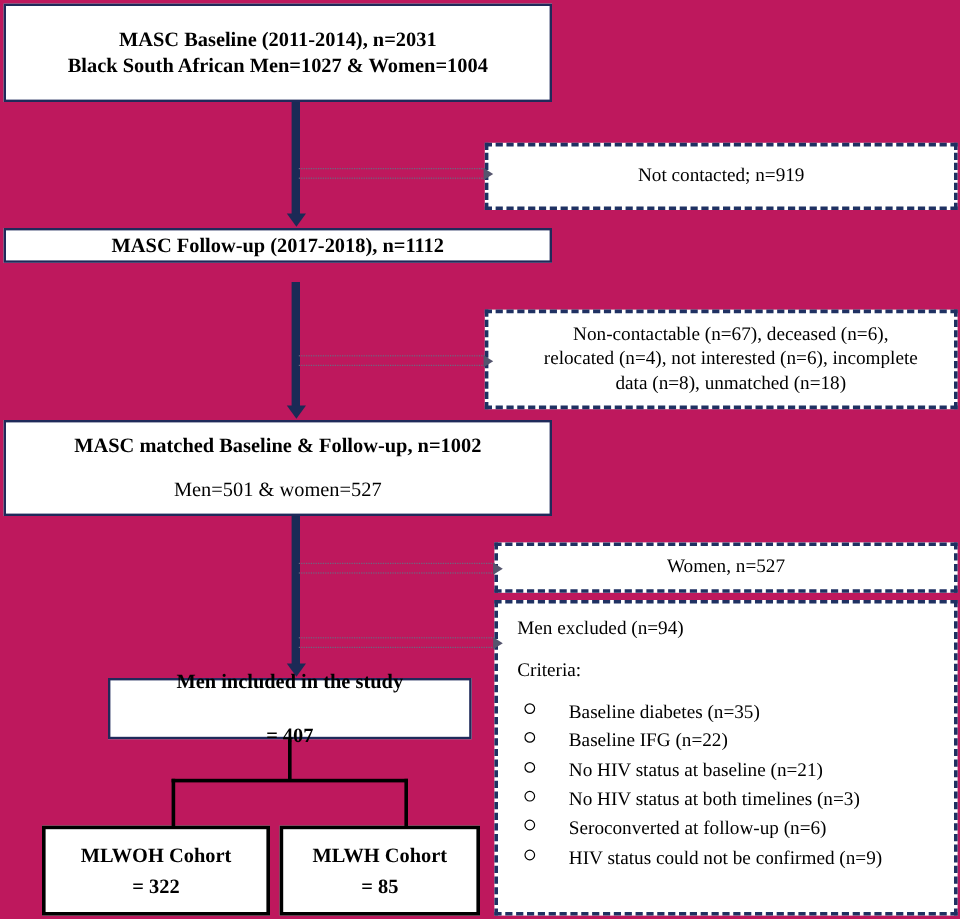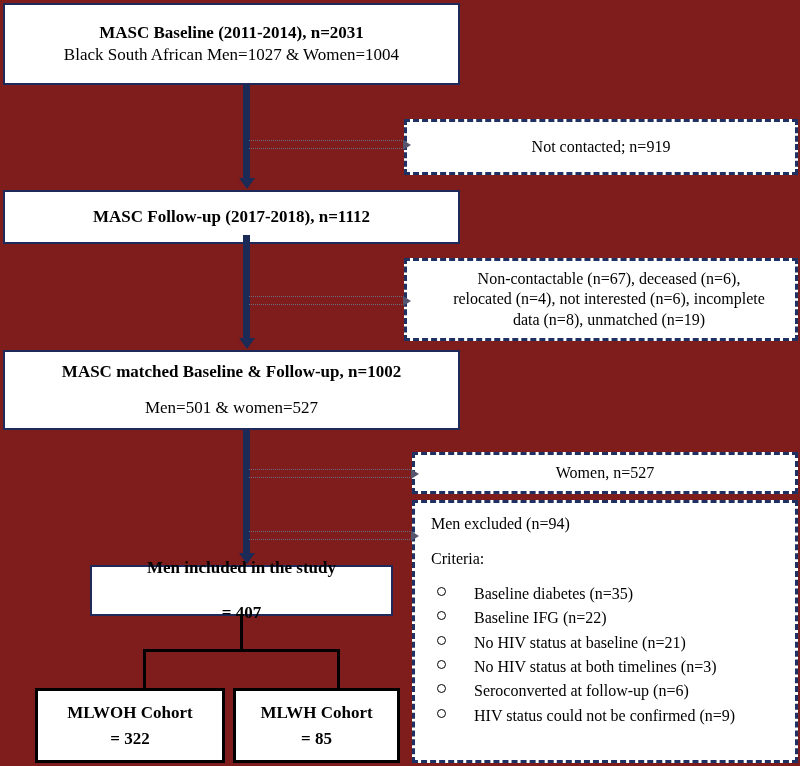--- a/index.html
+++ b/index.html
@@ -9,21 +9,21 @@
   }
   body {
     font-family: "Liberation Serif", "DejaVu Serif", serif;
     color: #000000;
   }
   #flow-root {
     position: relative;
     width: 800px;
     height: 766px;
     overflow: hidden;
-    background: #7f1d1d;
+    background: #be185d;
   }
   .box {
     position: absolute;
     box-sizing: border-box;
     background: #ffffff;
     display: flex;
     flex-direction: column;
     align-items: center;
     justify-content: center;
     text-align: center;
@@ -115,24 +115,24 @@
     top: -3px;
   }
 </style>
 </head>
 <body>
 
 <div id="flow-root">
 
   <div class="box solid-navy" style="left:3px; top:3px; width:457px; height:82px;">
     <span class="ln b fs17">MASC Baseline (2011-2014), n=2031</span>
-    <span class="ln n fs17" style="">Black South African Men=1027 &amp; Women=1004</span>
-  </div>
-
-  <div class="box solid-navy" style="left:3px; top:190px; width:457px; height:54px;">
+    <span class="ln n fs17" style="font-weight:bold;">Black South African Men=1027 &amp; Women=1004</span>
+  </div>
+
+  <div class="box solid-navy" style="left:3px; top:190px; width:457px; height:29px;">
     <span class="ln b fs17">MASC Follow-up (2017-2018), n=1112</span>
   </div>
 
   <div class="box solid-navy" style="left:3px; top:350px; width:457px; height:80px;">
     <span class="ln b fs17">MASC matched Baseline &amp; Follow-up, n=1002</span>
     <span class="ln n fs17" style="margin-top:14px;">Men=501 &amp; women=527</span>
   </div>
 
   <div class="box solid-navy" style="left:90px; top:565px; width:303px; height:51px;gap:19px;">
     <span class="ln b fs17">Men included in the study</span>
@@ -149,21 +149,21 @@
     <span class="ln b fs17" style="margin-top:4px;">= 85</span>
   </div>
 
   <div class="box dashed-navy" style="left:404px; top:119px; width:394px; height:56px;">
     <span class="ln n fs16">Not contacted; n=919</span>
   </div>
 
   <div class="box dashed-navy" style="left:404px; top:258px; width:394px; height:83px;padding-left:16px;">
     <span class="ln n fs16">Non-contactable (n=67), deceased (n=6),</span>
     <span class="ln n fs16">relocated (n=4), not interested (n=6), incomplete</span>
-    <span class="ln n fs16">data (n=8), unmatched (n=19)</span>
+    <span class="ln n fs16">data (n=8), unmatched (n=18)</span>
   </div>
 
   <div class="box dashed-navy" style="left:412px; top:452px; width:386px; height:42px;">
     <span class="ln n fs16">Women, n=527</span>
   </div>
 
   <div class="box dashed-navy" style="left:412px; top:500px; width:386px; height:263px;">
     <div class="excl-inner">
       <div class="excl-title">Men excluded (n=94)</div>
       <div class="excl-sub">Criteria:</div>

